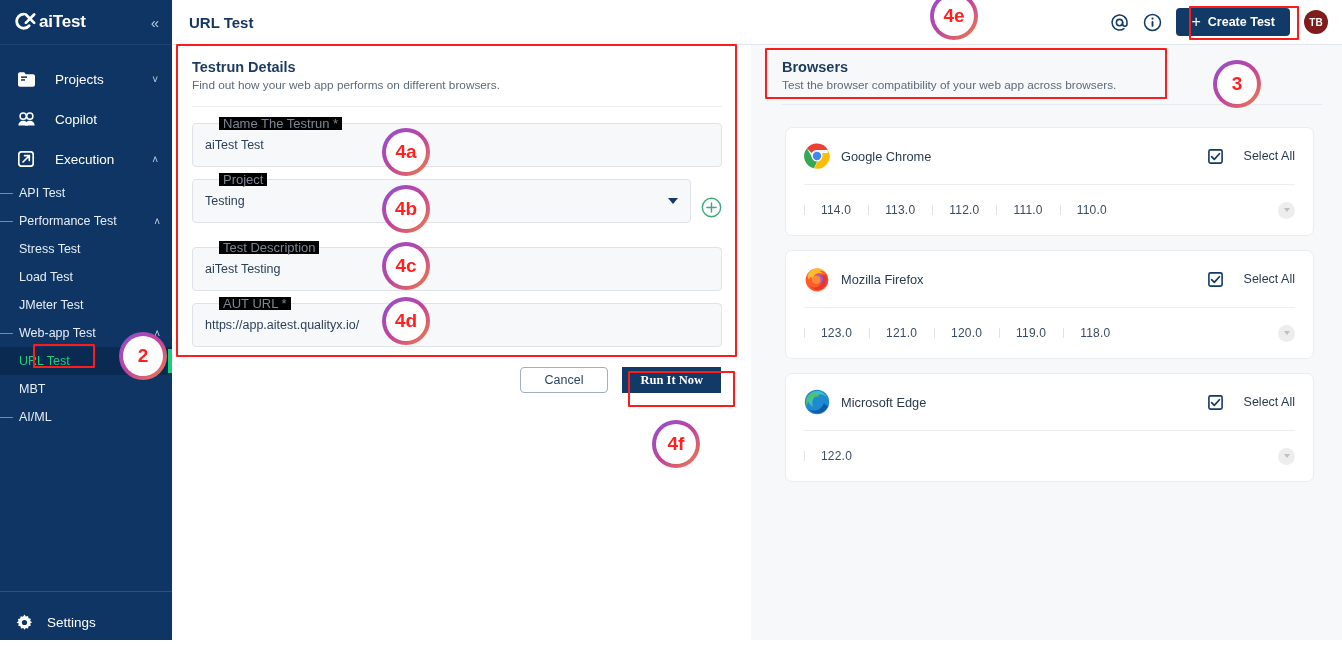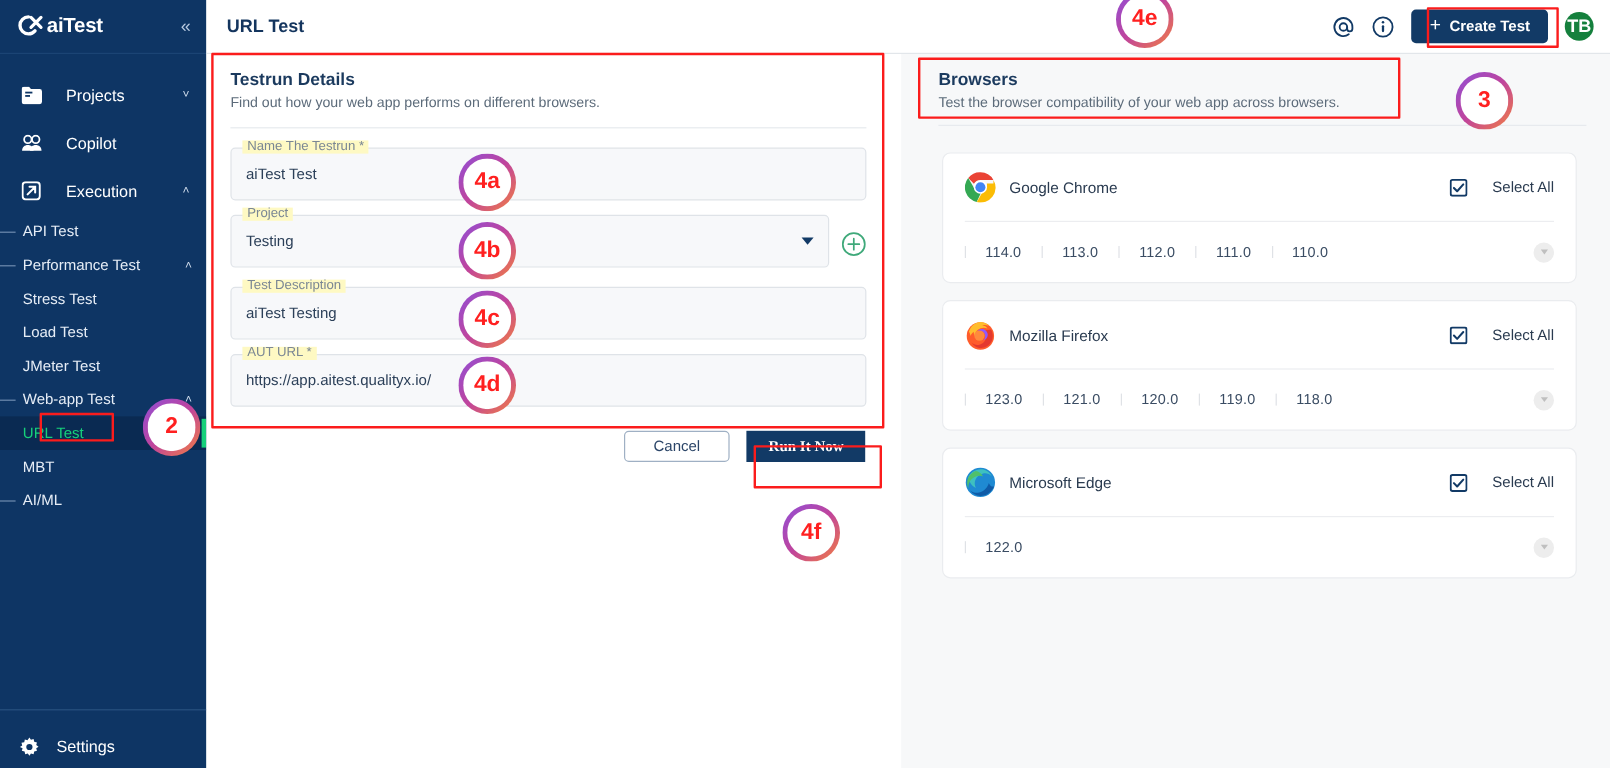--- a/index.html
+++ b/index.html
@@ -70,46 +70,46 @@
   .header-right { margin-left: auto; display: flex; align-items: center; gap: 14px; }
   .hicon { width: 19px; height: 19px; cursor: pointer; }
   .create-btn {
     background: #123a66; color: #fff; font-size: 12.5px; font-weight: 700;
     border: none; border-radius: 4px; height: 28px; padding: 0 15px;
     display: flex; align-items: center; gap: 7px; cursor: pointer;
     font-family: "Liberation Sans", sans-serif;
   }
   .create-btn .plus { font-size: 16px; font-weight: 400; line-height: 1; }
   .avatar {
-    width: 24px; height: 24px; border-radius: 50%; background: #15803d;
-    color: #ffffff; font-size: 15px; font-weight: 700;
+    width: 24px; height: 24px; border-radius: 50%; background: #7f1d1d;
+    color: #ffffff; font-size: 10px; font-weight: 700;
     display: flex; align-items: center; justify-content: center; cursor: pointer;
   }
 
   
   .form-panel {
     position: absolute; left: 172px; top: 45px; width: 570px; height: 595px;
     background: #ffffff; padding: 14px 20px 0 20px;
   }
   .sec-title { font-size: 14.5px; font-weight: 700; color: #1b3a5e; }
   .sec-sub { font-size: 11.8px; color: #5c6b7a; margin-top: 3px; }
   .divider { height: 1px; background: #e7eaee; margin: 14px 0 16px 0; }
 
   .field {
     position: relative; border: 1px solid #dfe3e8; border-radius: 4px;
     background: #f7f8fa; height: 44px; margin-bottom: 12px;
     display: flex; align-items: center; padding: 0 12px;
   }
   .field .flabel {
-    position: absolute; top: -7px; left: 9px; background: #fef9c3;
-    padding: 0 4px; font-size: 11px; color: #7b8794; line-height: 1;
+    position: absolute; top: -7px; left: 26px; background: #000000;
+    padding: 0 4px; font-size: 13px; color: #7b8794; line-height: 1;
   }
   .field .fval { font-size: 12.5px; color: #2b3f58; }
   .field-row { display: flex; align-items: center; gap: 10px; }
-  .field-row .field { flex: 1; margin-bottom: 16px; }
+  .field-row .field { flex: 1; margin-bottom: 24px; }
   .caret { margin-left: auto; width: 0; height: 0;
            border-left: 5px solid transparent; border-right: 5px solid transparent;
            border-top: 6px solid #123a66; cursor: pointer; }
   .add-circle { width: 21px; height: 21px; flex: none; cursor: pointer; margin-bottom: 12px;}
 
   .btn-row { display: flex; justify-content: flex-end; gap: 14px;
              margin-top: 20px; padding-right: 1px; }
   .btn-cancel {
     border: 1px solid #9fb0c4; background: #ffffff; color: #2b4568;
     font-size: 12.5px; border-radius: 4px; height: 26px; padding: 0 24px;

